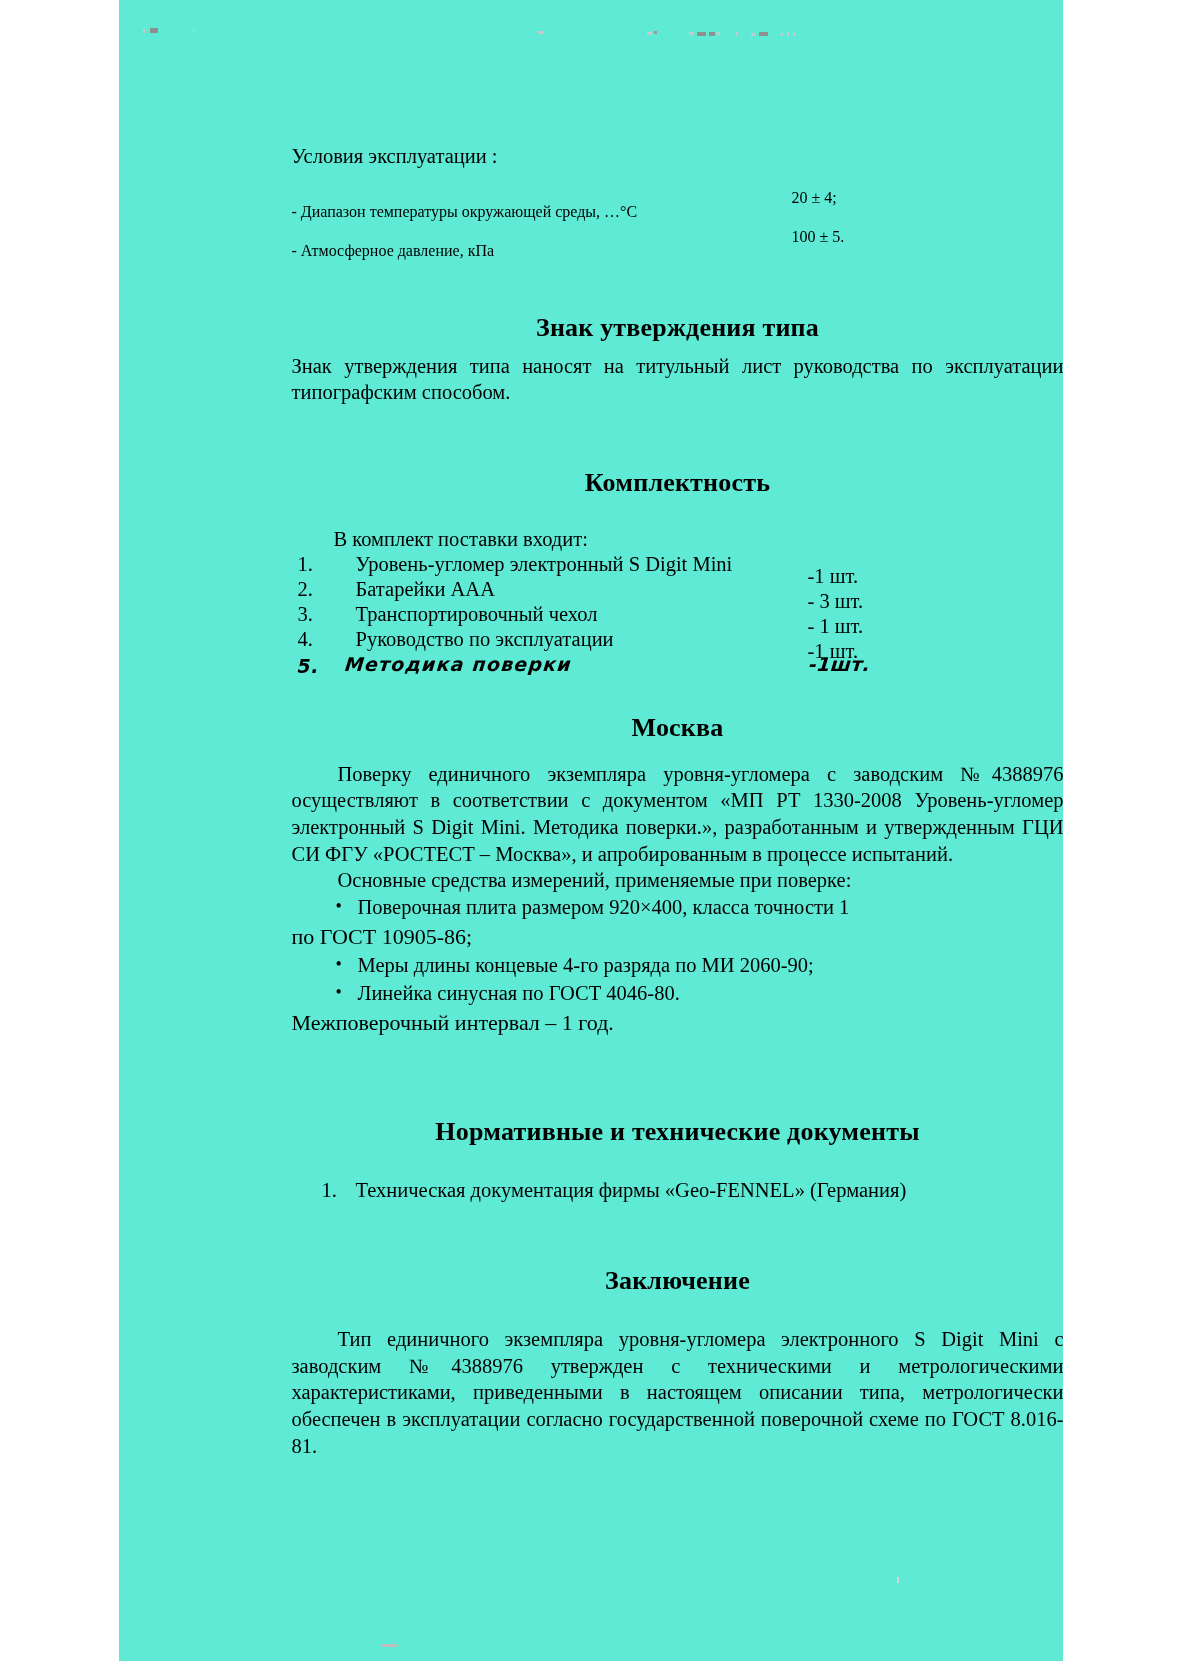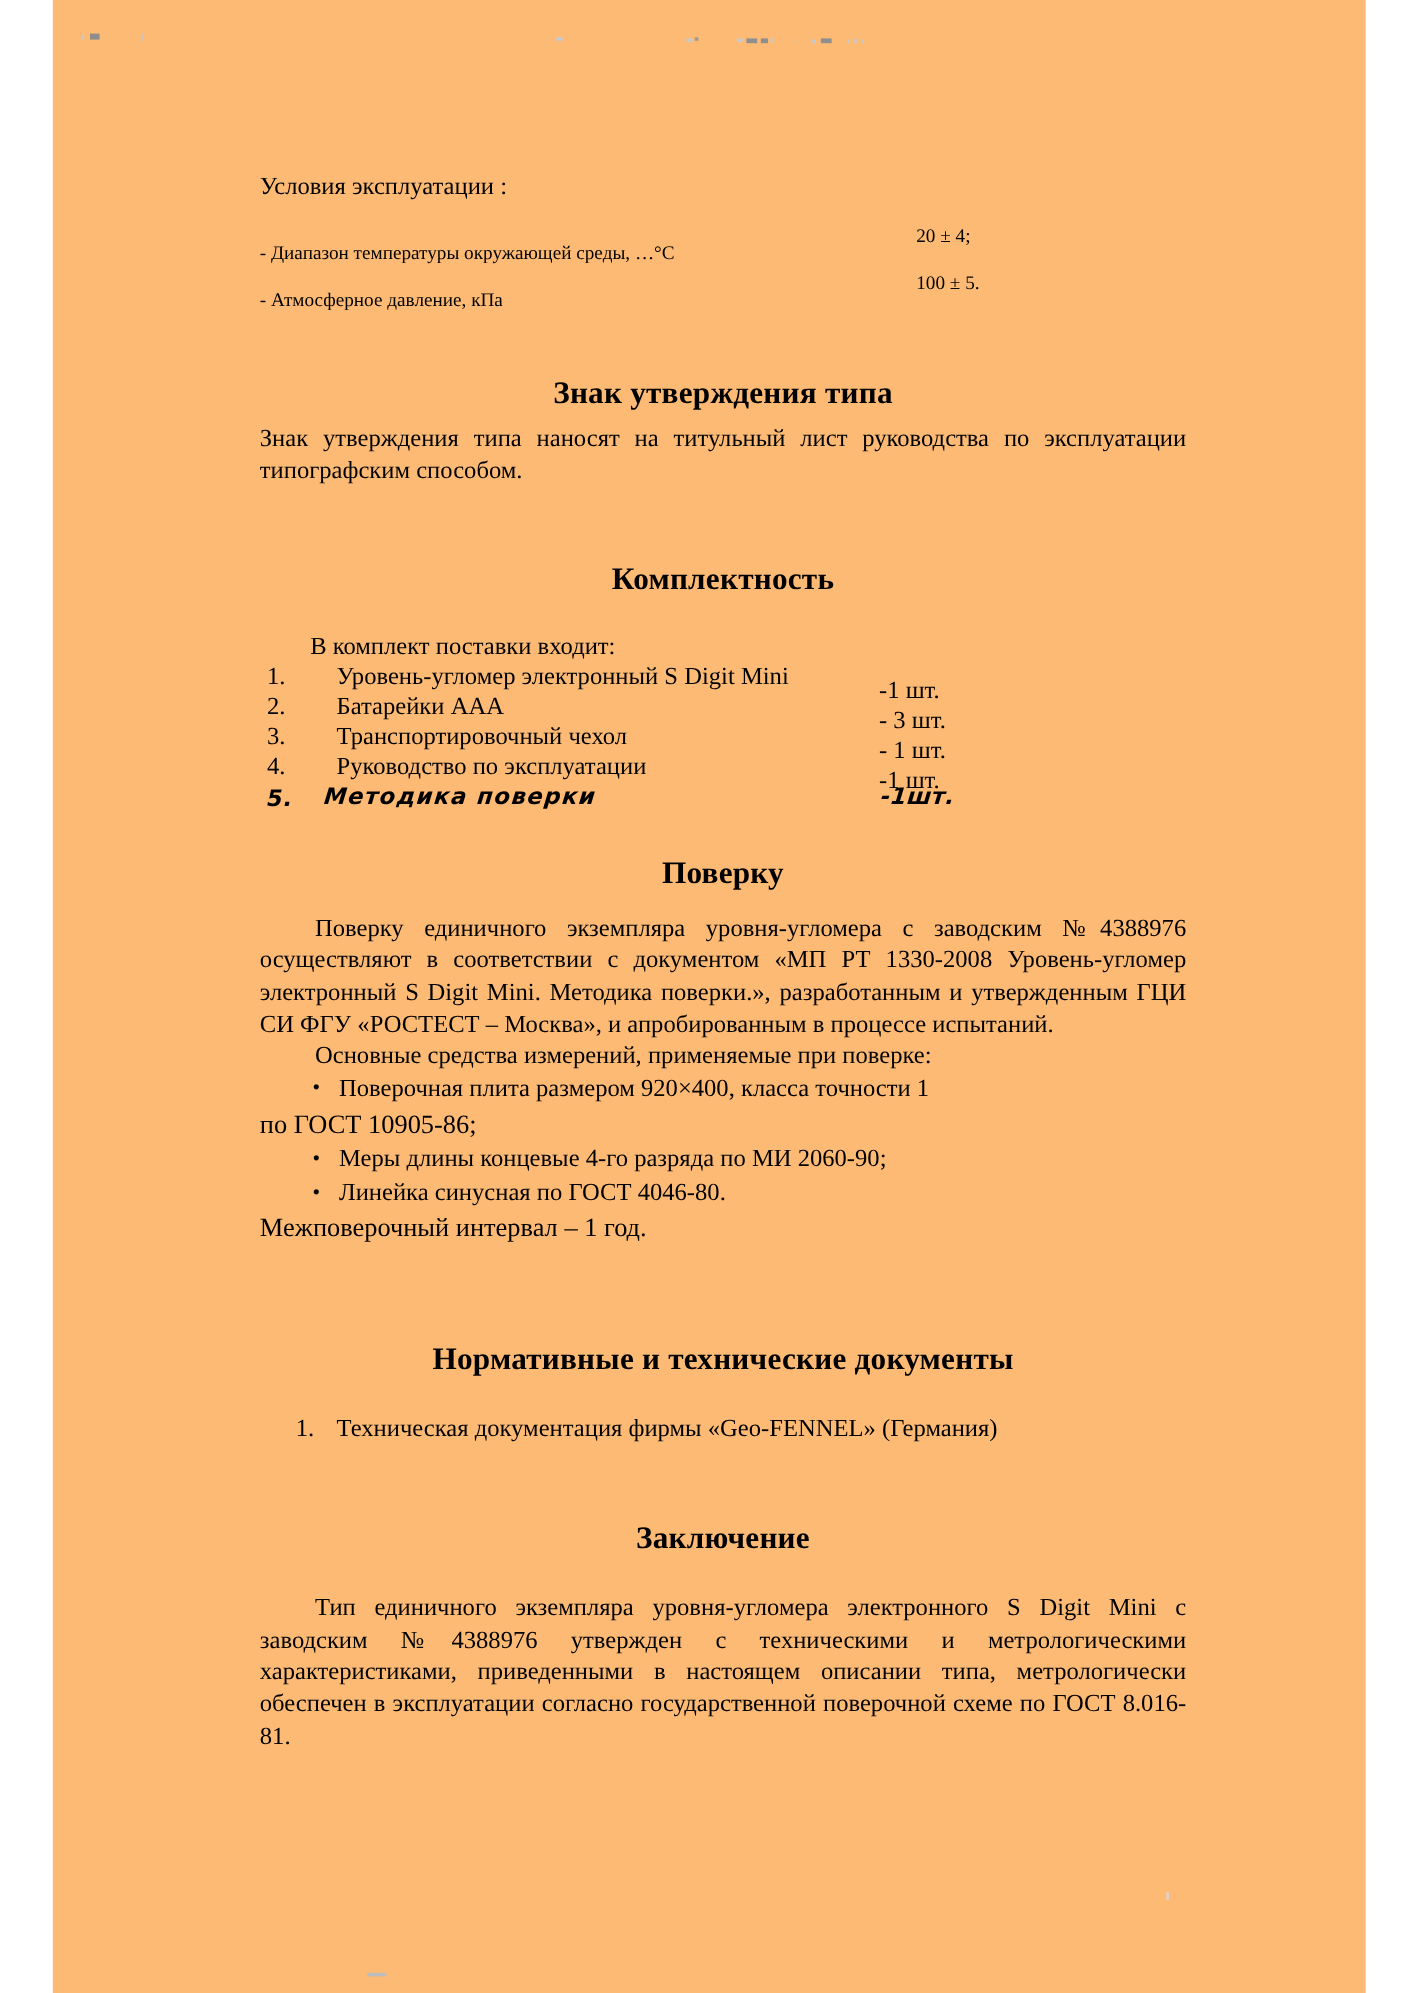--- a/index.html
+++ b/index.html
@@ -7,24 +7,24 @@
     margin: 0;
     padding: 0;
     background: #ffffff;
   }
   body {
     font-family: "Liberation Serif", "DejaVu Serif", serif;
     color: #000000;
   }
   .page {
     position: relative;
-    width: 1094px;
+    width: 944px;
     height: 1661px;
     margin: 0 auto;
-    background: #fdba74;
+    background: #5eead4;
     overflow: hidden;
   }
   
   .scan-artifacts {
     position: absolute;
     top: 0; left: 0;
     width: 1181px;
     height: 60px;
     pointer-events: none;
   }
@@ -50,21 +50,21 @@
     position: relative;
     height: 39px;
   }
   .cond-row .lbl {
     position: absolute;
     left: 0;
     top: 14px;
   }
   .cond-row .val {
     position: absolute;
-    left: 547px;
+    left: 500px;
     top: 0;
   }
   h2.section {
     font-family: "Liberation Serif", "DejaVu Serif", serif;
     font-weight: bold;
     font-size: 26px;
     text-align: center;
     margin: 0;
     letter-spacing: 0.2px;
   }
@@ -277,21 +277,21 @@
     </ol>
 
     <div class="hand">
       <span class="num">5.</span>
       <span class="txt">Методика  поверки</span>
       <span class="qty">-1шт.</span>
     </div>
 
     <div class="gap-m"></div>
 
-    <h2 class="section">Поверку</h2>
+    <h2 class="section">Москва</h2>
     <div class="gap-s"></div>
     <p class="body indent">Поверку единичного экземпляра уровня-угломера с заводским №4388976 осуществляют в соответствии с документом «МП РТ 1330-2008 Уровень-угломер электронный S Digit Mini. Методика поверки.», разработанным и утвержденным ГЦИ  СИ ФГУ «РОСТЕСТ – Москва», и апробированным в процессе испытаний.</p>
     <p class="body indent">Основные средства измерений, применяемые при поверке:</p>
 
     <ul class="bullets">
       <li>
         <span class="dot">•</span>
         <span>Поверочная плита размером 920×400, класса точности 1</span>
       </li>
       <li style="padding-left:0;">

